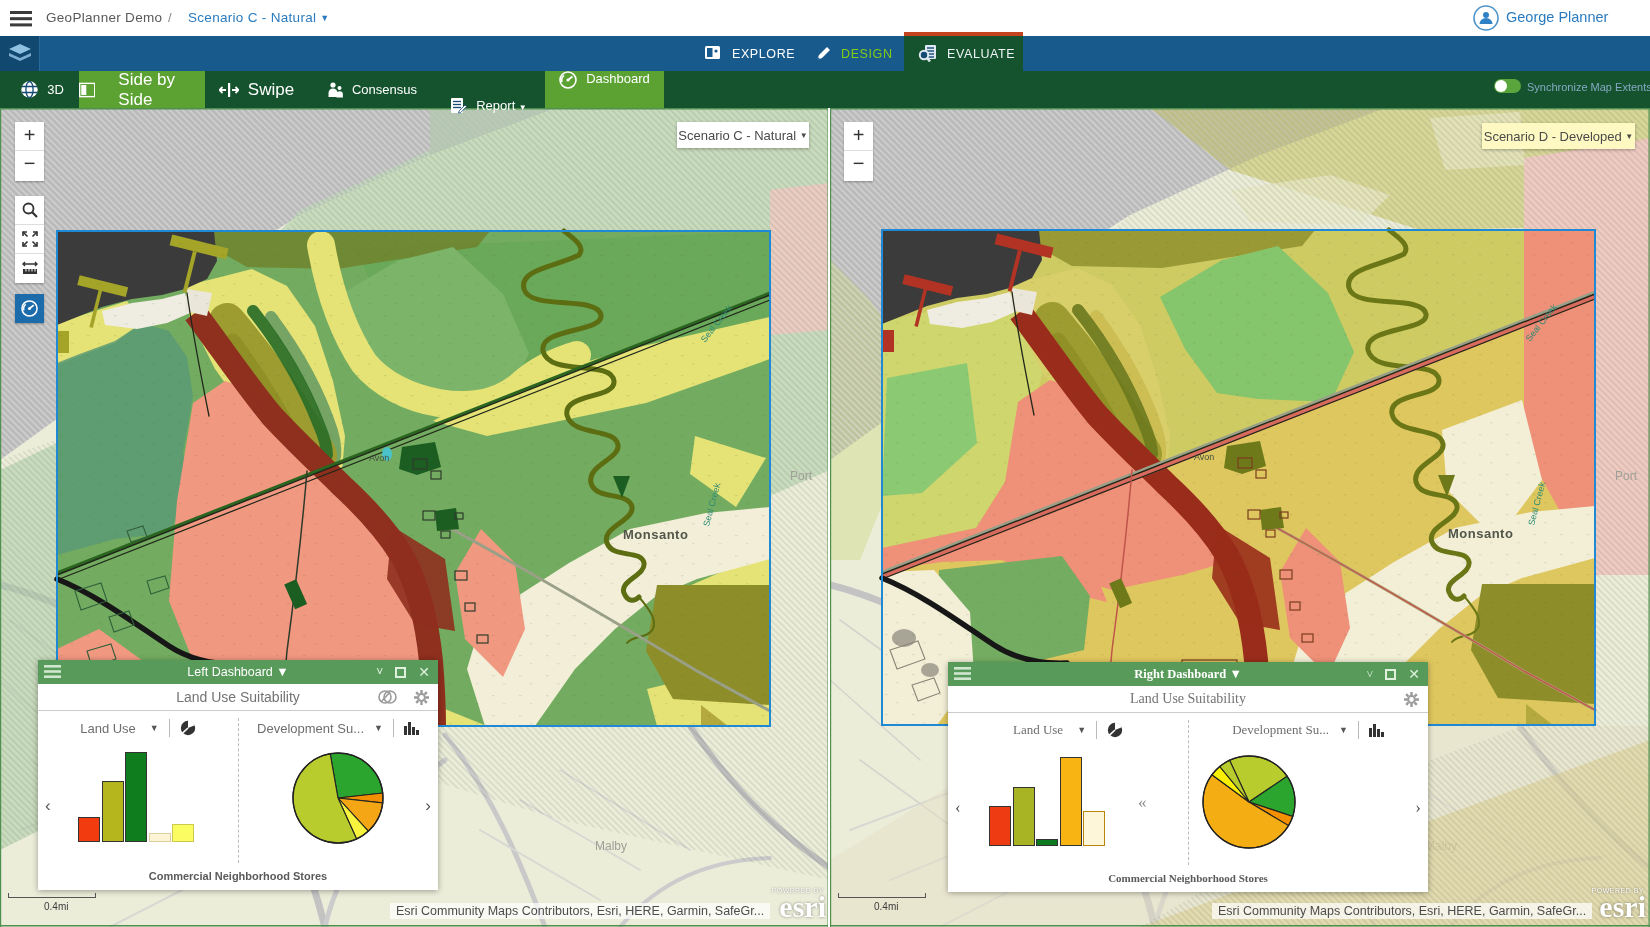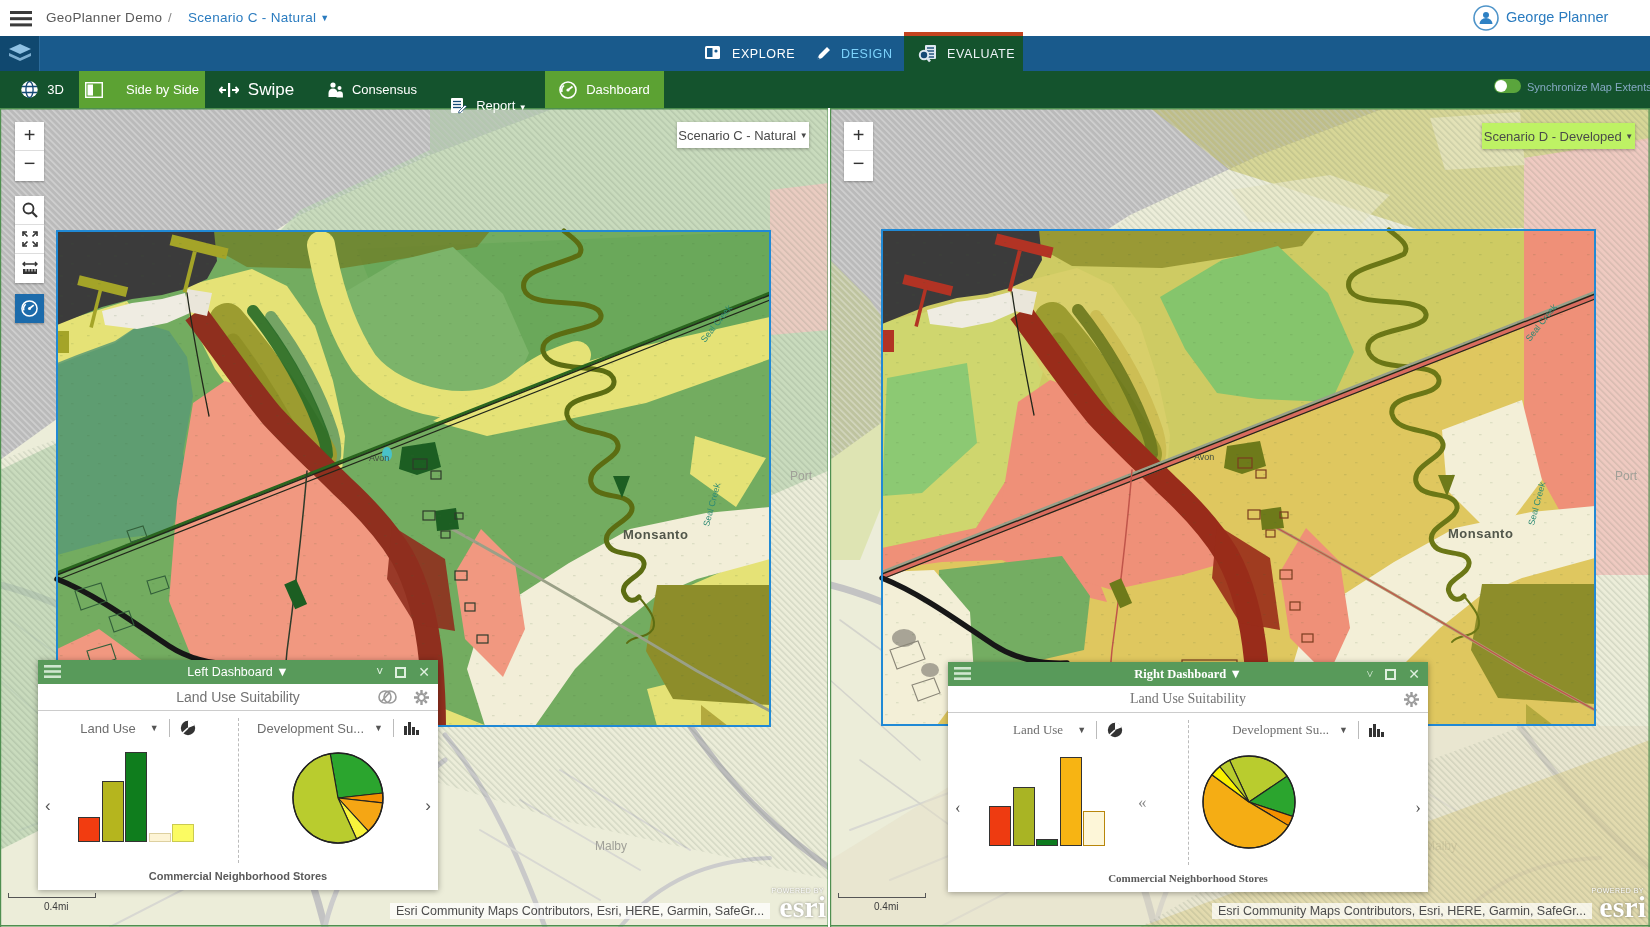--- a/index.html
+++ b/index.html
@@ -280,21 +280,21 @@
       <path d="M9,9 L13.5,5.5" stroke="#fff" stroke-width="1.8"></path>
       <circle cx="9" cy="9" r="1.6" fill="#fff"></circle>
       <path d="M3,11 a6.3,6.3 0 0 1 2,-6.5" stroke="#fff" stroke-width="1.6" fill="none"></path>
     </svg>
   </div>
 <div style="position:absolute;left:844px;top:122px;width:29px;height:59px;background:#fff;box-shadow:0 1px 2px rgba(0,0,0,.3);">
     <div style="height:29px;border-bottom:1px solid #ddd;text-align:center;font-size:20px;color:#333;line-height:27px">+</div>
     <div style="height:29px;text-align:center;font-size:20px;color:#333;line-height:25px">−</div>
   </div>
 <div style="position:absolute;background:#fff;box-shadow:0 1px 3px rgba(0,0,0,.3);color:#4a4a4a;display:flex;align-items:center;justify-content:center;left:677px;top:122px;width:132px;height:26px;white-space:nowrap;font-size:13px">Scenario C - Natural&nbsp;<span style="font-size:8px">▼</span></div>
-<div style="position:absolute;background:#bef264;box-shadow:0 1px 3px rgba(0,0,0,.3);color:#4a4a4a;display:flex;align-items:center;justify-content:center;left:1482px;top:123px;width:153px;height:26px;white-space:nowrap;font-size:13px">Scenario D - Developed&nbsp;<span style="font-size:8px">▼</span></div>
+<div style="position:absolute;background:#fef9c3;box-shadow:0 1px 3px rgba(0,0,0,.3);color:#4a4a4a;display:flex;align-items:center;justify-content:center;left:1482px;top:123px;width:153px;height:26px;white-space:nowrap;font-size:13px">Scenario D - Developed&nbsp;<span style="font-size:8px">▼</span></div>
 <div style="position:absolute;background:rgba(255,255,255,.72);font-size:12.5px;color:#4c4c4c;padding:1px 6px;white-space:nowrap;left:390px;top:903px">Esri Community Maps Contributors, Esri, HERE, Garmin, SafeGr...</div>
 <div style="position:absolute;background:rgba(255,255,255,.72);font-size:12.5px;color:#4c4c4c;padding:1px 6px;white-space:nowrap;left:1212px;top:903px">Esri Community Maps Contributors, Esri, HERE, Garmin, SafeGr...</div>
 <div style="position:absolute;left:758px;top:886px;width:68px;height:38px">
     <div style="position:absolute;right:2px;top:1px;font-size:7px;color:#fff;letter-spacing:0.5px;text-shadow:0 0 2px rgba(0,0,0,.5)">POWERED BY</div>
     <div style="position:absolute;right:0px;top:4px;font-size:30px;font-weight:bold;color:#fff;font-family:'Liberation Serif',serif;text-shadow:0 0 3px rgba(0,0,0,.45)">esri</div>
   </div>
 <div style="position:absolute;left:1578px;top:886px;width:68px;height:38px">
     <div style="position:absolute;right:2px;top:1px;font-size:7px;color:#fff;letter-spacing:0.5px;text-shadow:0 0 2px rgba(0,0,0,.5)">POWERED BY</div>
     <div style="position:absolute;right:0px;top:4px;font-size:30px;font-weight:bold;color:#fff;font-family:'Liberation Serif',serif;text-shadow:0 0 3px rgba(0,0,0,.45)">esri</div>
   </div>
@@ -482,21 +482,21 @@
       </svg>
 </div>
 <div style="position:absolute;left:705px;top:0;height:35px;display:flex;align-items:center;color:#fff">
 <svg width="17" height="15" viewBox="0 0 17 15">
         <rect width="15" height="13" rx="1.5" fill="#fff"></rect>
         <rect x="2" y="2" width="5.5" height="9" fill="#195a8c"></rect>
         <circle cx="11" cy="5" r="1.6" fill="#195a8c"></circle>
       </svg>
 <span style="font-size:12.5px;margin-left:10px;letter-spacing:0.6px">EXPLORE</span>
     </div>
-<div style="position:absolute;left:816px;top:0;height:35px;display:flex;align-items:center;color:#7dd3fc">
+<div style="position:absolute;left:816px;top:0;height:35px;display:flex;align-items:center;color:#84cc16">
 <svg width="16" height="15" viewBox="0 0 16 15">
         <path d="M1,14 L3,9 L11,1 L14,4 L6,12 Z M1,14 L4,13 L2,11 Z" fill="#fff"></path>
       </svg>
 <span style="font-size:12.5px;margin-left:9px;letter-spacing:0.6px">DESIGN</span>
     </div>
 <div style="position:absolute;left:904px;top:-4px;width:119px;height:39px;background:#14532d">
 <div style="position:absolute;left:0;top:0;width:119px;height:4px;background:#c4431f"></div>
 <div style="position:absolute;left:0;top:4px;width:119px;height:35px;display:flex;align-items:center;color:#eef3f7">
 <svg style="margin-left:14px" width="20" height="19" viewBox="0 0 20 19">
           <rect x="7" y="1" width="11" height="14" rx="1" fill="#dde8f0"></rect>
@@ -520,21 +520,21 @@
         <path d="M1,5.5 h15 M1,11.5 h15" stroke="#154a75" stroke-width="1.3"></path>
         <ellipse cx="8.5" cy="8.5" rx="3.6" ry="8" fill="none" stroke="#154a75" stroke-width="1.3"></ellipse>
       </svg>
       <span style="font-size:13px;margin-left:9px">3D</span>
     </div>
 <div style="position:absolute;left:79px;top:0;width:126px;height:37px;background:#5ca233;display:flex;align-items:center;justify-content:center;color:#fff">
       <svg width="18" height="16" viewBox="0 0 18 16">
         <rect x="0.7" y="0.7" width="16.6" height="14.6" fill="none" stroke="#fff" stroke-width="1.5"></rect>
         <rect x="2.5" y="2.5" width="5.5" height="11" fill="#fff"></rect>
       </svg>
-      <span style="font-size:13px;margin-left:23px">Side by Side</span>
+      <span style="font-size:17px;margin-left:23px">Side by Side</span>
     </div>
 <div style="position:absolute;left:205px;top:0;width:103px;height:37px;display:flex;align-items:center;justify-content:center;color:#fff">
       <svg width="20" height="14" viewBox="0 0 20 14">
         <rect x="9" y="0" width="2.2" height="14" fill="#fff"></rect>
         <path d="M7,7 L1,7 M3.5,4 L0.5,7 L3.5,10 M13,7 L19,7 M16.5,4 L19.5,7 L16.5,10" stroke="#fff" stroke-width="1.8" fill="none"></path>
       </svg>
       <span style="font-size:17px;margin-left:9px">Swipe</span>
     </div>
 <div style="position:absolute;left:316px;top:0;width:113px;height:37px;display:flex;align-items:center;justify-content:center;color:#fff">
       <svg width="15" height="16" viewBox="0 0 15 16">
@@ -550,21 +550,21 @@
         <rect x="1" y="1" width="12" height="15" rx="1" fill="#fff"></rect>
         <g stroke="#154a75" stroke-width="1.3">
           <line x1="3" y1="4.5" x2="11" y2="4.5"></line>
           <line x1="3" y1="7.5" x2="11" y2="7.5"></line>
           <line x1="3" y1="10.5" x2="11" y2="10.5"></line>
         </g>
         <path d="M9,14 L15,8 L16.6,9.6 L10.6,15.6 L8.6,16 Z" fill="#fff" stroke="#154a75" stroke-width="0.8"></path>
       </svg>
       <span style="font-size:13px;margin-left:9px">Report <span style="font-size:8px">▼</span></span>
     </div>
-<div style="position:absolute;left:545px;top:0;width:119px;height:37px;background:#5ca233;display:flex;align-items:center;justify-content:center;color:#fff">
+<div style="position:absolute;left:545px;top:0;width:119px;height:37px;background:#5ca233;display:flex;align-items:flex-start;justify-content:center;color:#fff">
       <svg width="18" height="18" viewBox="0 0 18 18">
         <circle cx="9" cy="9" r="8" fill="none" stroke="#fff" stroke-width="1.6"></circle>
         <path d="M9,9 L13.5,5.5" stroke="#fff" stroke-width="1.8"></path>
         <circle cx="9" cy="9" r="1.6" fill="#fff"></circle>
         <path d="M3,11 a6.3,6.3 0 0 1 2,-6.5" stroke="#fff" stroke-width="1.6" fill="none"></path>
       </svg>
       <span style="font-size:13px;margin-left:9px">Dashboard</span>
     </div>
 <div style="position:absolute;left:1494px;top:8px;width:27px;height:14px;background:#5aa53c;border-radius:7px">
       <div style="position:absolute;left:1px;top:1px;width:12px;height:12px;background:#fff;border-radius:50%"></div>

